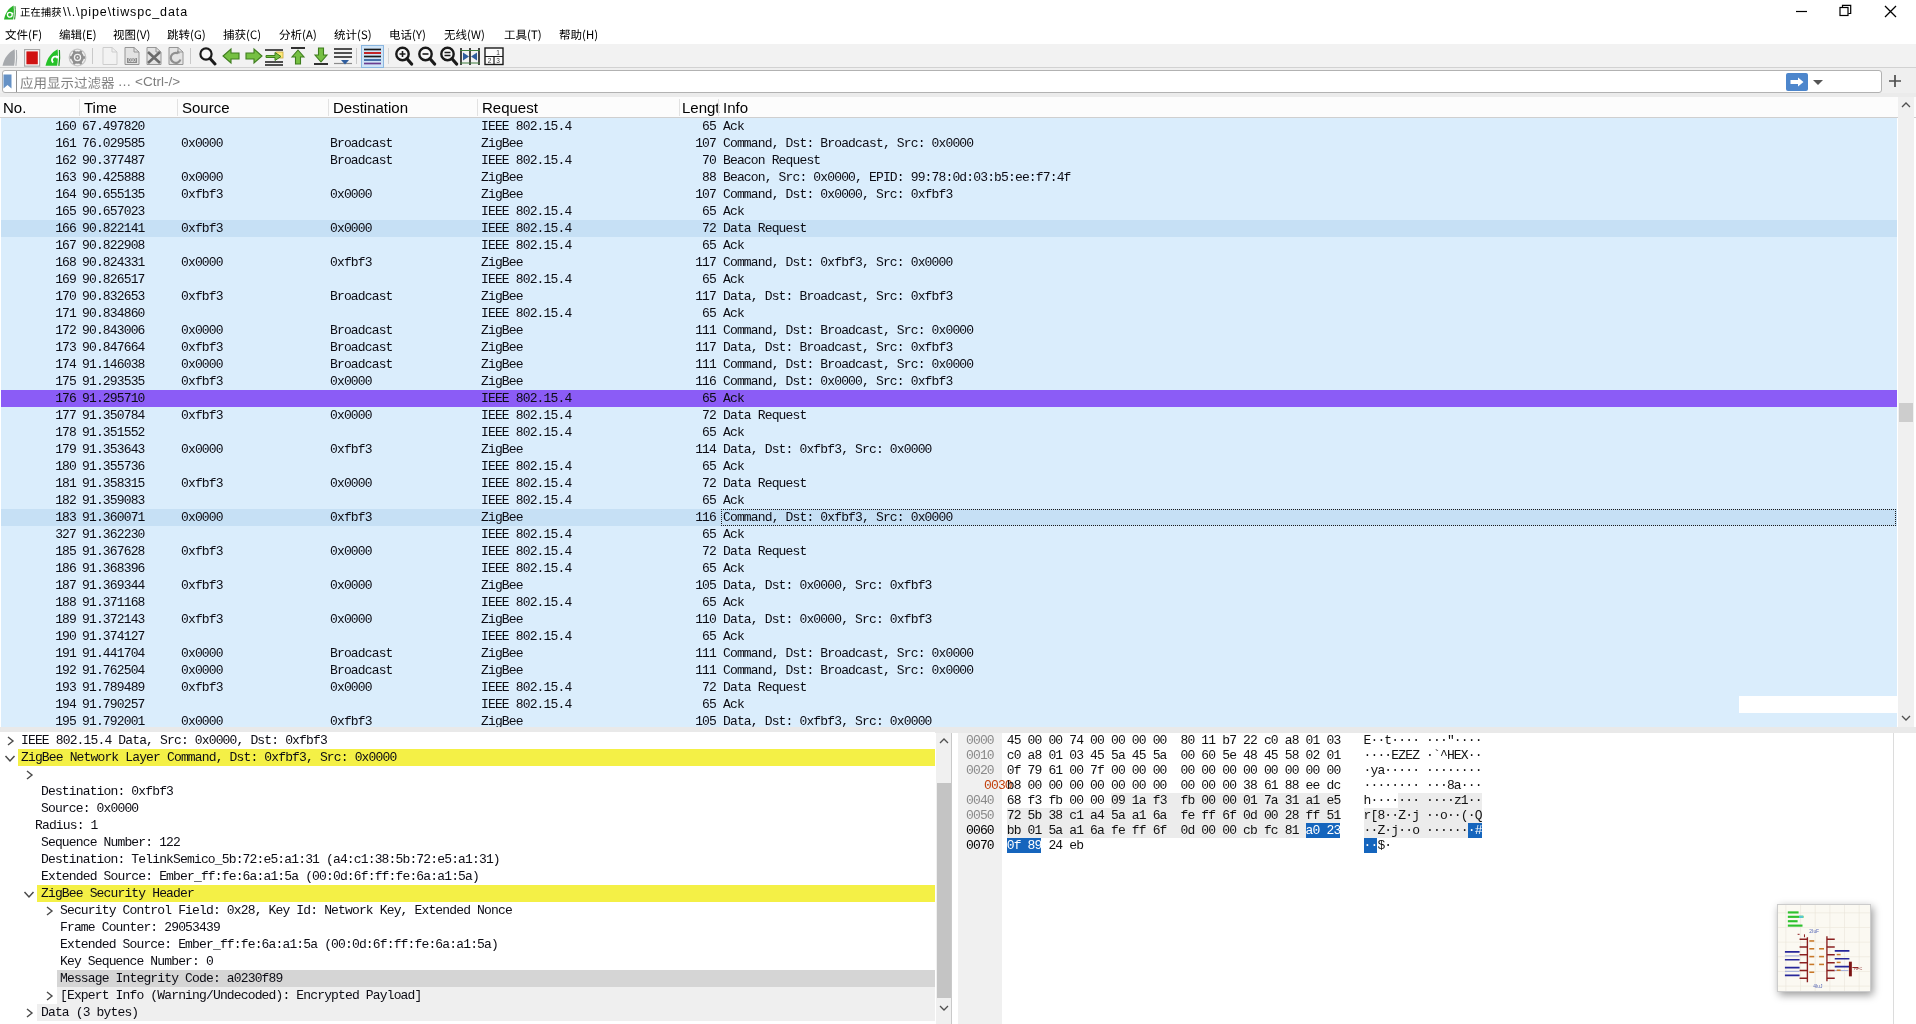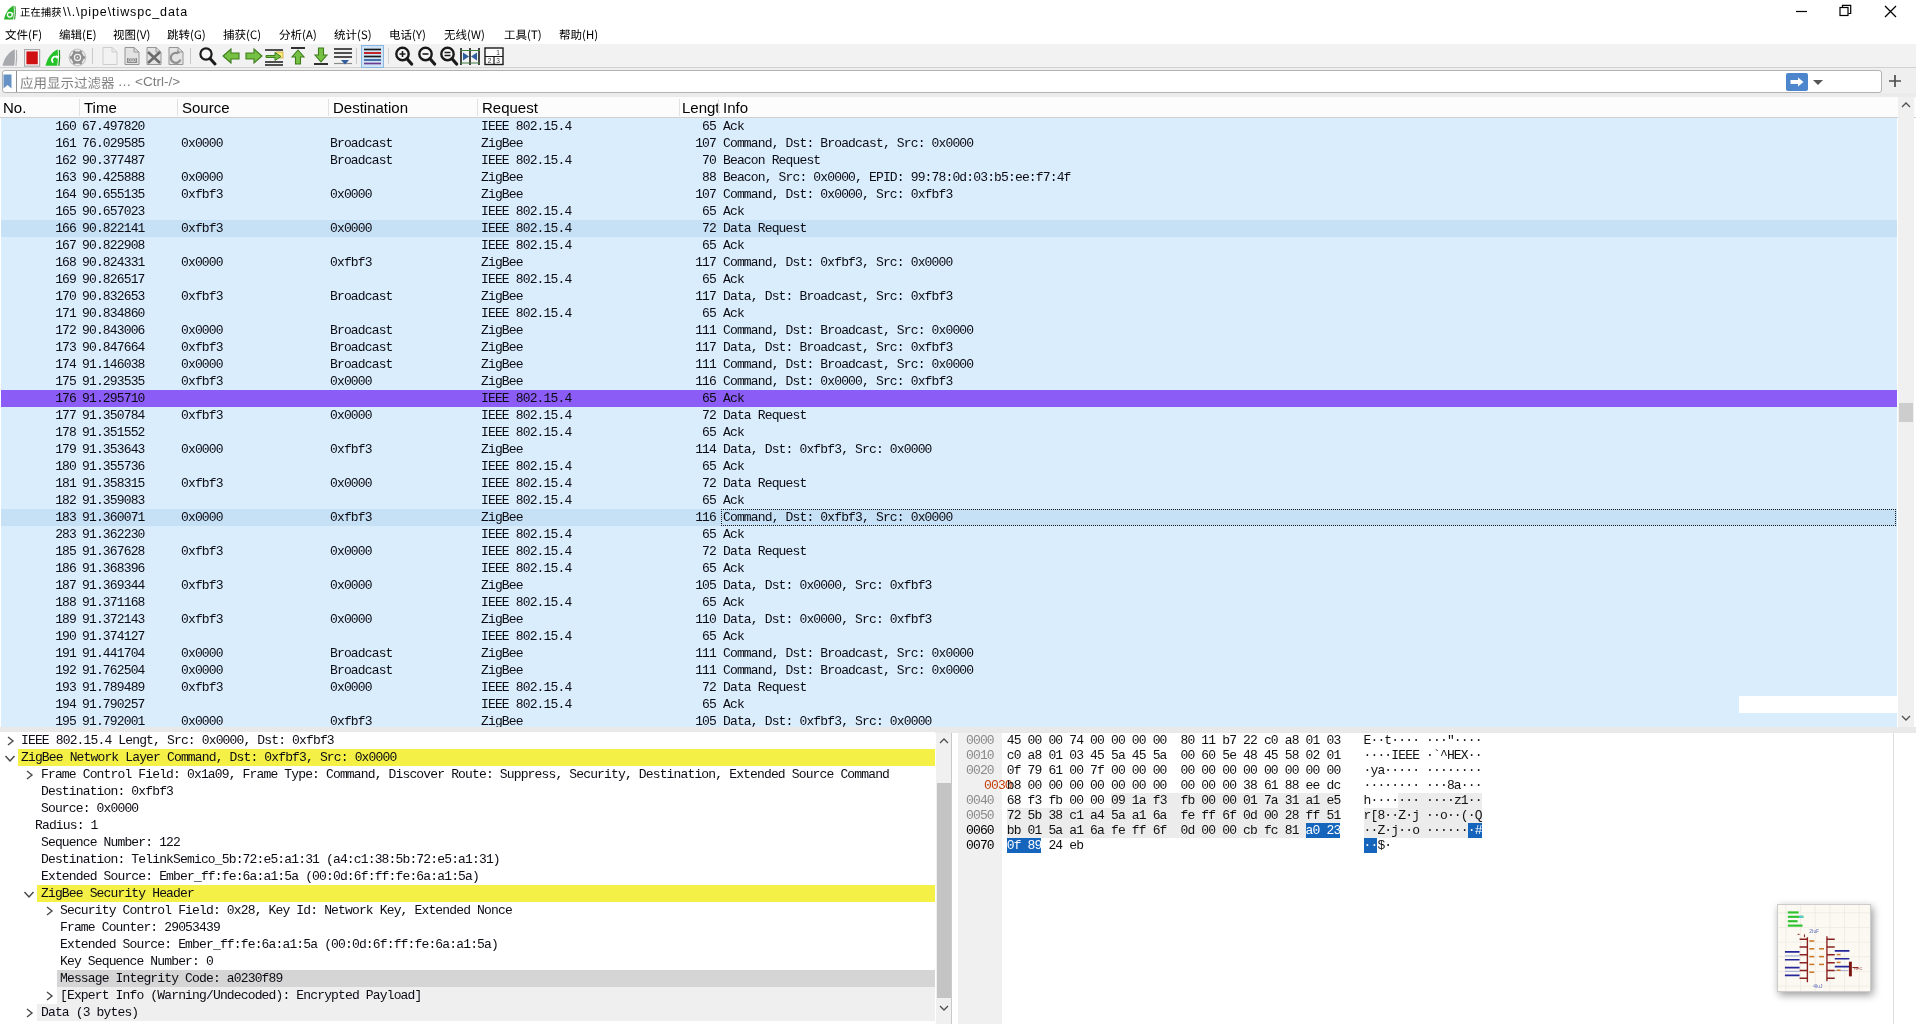--- a/index.html
+++ b/index.html
@@ -230,21 +230,21 @@
 <div class="row abs mono" style="left:0;top:238px;width:1897px;height:17px;background:#daedfc"><span class="c" style="left:0;width:75px;text-align:right">174</span><span class="c" style="left:81px">91.146038</span><span class="c" style="left:180px">0x0000</span><span class="c" style="left:329px">Broadcast</span><span class="c" style="left:480px">ZigBee</span><span class="c" style="left:639px;width:76px;text-align:right">111</span><span class="c" style="left:722px">Command, Dst: Broadcast, Src: 0x0000</span></div>
 <div class="row abs mono" style="left:0;top:255px;width:1897px;height:17px;background:#daedfc"><span class="c" style="left:0;width:75px;text-align:right">175</span><span class="c" style="left:81px">91.293535</span><span class="c" style="left:180px">0xfbf3</span><span class="c" style="left:329px">0x0000</span><span class="c" style="left:480px">ZigBee</span><span class="c" style="left:639px;width:76px;text-align:right">116</span><span class="c" style="left:722px">Command, Dst: 0x0000, Src: 0xfbf3</span></div>
 <div class="row abs mono" style="left:0;top:272px;width:1897px;height:17px;background:#8b5cf6"><span class="c" style="left:0;width:75px;text-align:right">176</span><span class="c" style="left:81px">91.295710</span><span class="c" style="left:480px">IEEE 802.15.4</span><span class="c" style="left:639px;width:76px;text-align:right">65</span><span class="c" style="left:722px">Ack</span></div>
 <div class="row abs mono" style="left:0;top:289px;width:1897px;height:17px;background:#daedfc"><span class="c" style="left:0;width:75px;text-align:right">177</span><span class="c" style="left:81px">91.350784</span><span class="c" style="left:180px">0xfbf3</span><span class="c" style="left:329px">0x0000</span><span class="c" style="left:480px">IEEE 802.15.4</span><span class="c" style="left:639px;width:76px;text-align:right">72</span><span class="c" style="left:722px">Data Request</span></div>
 <div class="row abs mono" style="left:0;top:306px;width:1897px;height:17px;background:#daedfc"><span class="c" style="left:0;width:75px;text-align:right">178</span><span class="c" style="left:81px">91.351552</span><span class="c" style="left:480px">IEEE 802.15.4</span><span class="c" style="left:639px;width:76px;text-align:right">65</span><span class="c" style="left:722px">Ack</span></div>
 <div class="row abs mono" style="left:0;top:323px;width:1897px;height:17px;background:#daedfc"><span class="c" style="left:0;width:75px;text-align:right">179</span><span class="c" style="left:81px">91.353643</span><span class="c" style="left:180px">0x0000</span><span class="c" style="left:329px">0xfbf3</span><span class="c" style="left:480px">ZigBee</span><span class="c" style="left:639px;width:76px;text-align:right">114</span><span class="c" style="left:722px">Data, Dst: 0xfbf3, Src: 0x0000</span></div>
 <div class="row abs mono" style="left:0;top:340px;width:1897px;height:17px;background:#daedfc"><span class="c" style="left:0;width:75px;text-align:right">180</span><span class="c" style="left:81px">91.355736</span><span class="c" style="left:480px">IEEE 802.15.4</span><span class="c" style="left:639px;width:76px;text-align:right">65</span><span class="c" style="left:722px">Ack</span></div>
 <div class="row abs mono" style="left:0;top:357px;width:1897px;height:17px;background:#daedfc"><span class="c" style="left:0;width:75px;text-align:right">181</span><span class="c" style="left:81px">91.358315</span><span class="c" style="left:180px">0xfbf3</span><span class="c" style="left:329px">0x0000</span><span class="c" style="left:480px">IEEE 802.15.4</span><span class="c" style="left:639px;width:76px;text-align:right">72</span><span class="c" style="left:722px">Data Request</span></div>
 <div class="row abs mono" style="left:0;top:374px;width:1897px;height:17px;background:#daedfc"><span class="c" style="left:0;width:75px;text-align:right">182</span><span class="c" style="left:81px">91.359083</span><span class="c" style="left:480px">IEEE 802.15.4</span><span class="c" style="left:639px;width:76px;text-align:right">65</span><span class="c" style="left:722px">Ack</span></div>
 <div class="row abs mono" style="left:0;top:391px;width:1897px;height:17px;background:#c6e0f5"><span class="c" style="left:0;width:75px;text-align:right">183</span><span class="c" style="left:81px">91.360071</span><span class="c" style="left:180px">0x0000</span><span class="c" style="left:329px">0xfbf3</span><span class="c" style="left:480px">ZigBee</span><span class="c" style="left:639px;width:76px;text-align:right">116</span><span class="c" style="left:722px">Command, Dst: 0xfbf3, Src: 0x0000</span></div>
-<div class="row abs mono" style="left:0;top:408px;width:1897px;height:17px;background:#daedfc"><span class="c" style="left:0;width:75px;text-align:right">283</span><span class="c" style="left:81px">91.362230</span><span class="c" style="left:480px">IEEE 802.15.4</span><span class="c" style="left:639px;width:76px;text-align:right">65</span><span class="c" style="left:722px">Ack</span></div>
+<div class="row abs mono" style="left:0;top:408px;width:1897px;height:17px;background:#daedfc"><span class="c" style="left:0;width:75px;text-align:right">327</span><span class="c" style="left:81px">91.362230</span><span class="c" style="left:480px">IEEE 802.15.4</span><span class="c" style="left:639px;width:76px;text-align:right">65</span><span class="c" style="left:722px">Ack</span></div>
 <div class="row abs mono" style="left:0;top:425px;width:1897px;height:17px;background:#daedfc"><span class="c" style="left:0;width:75px;text-align:right">185</span><span class="c" style="left:81px">91.367628</span><span class="c" style="left:180px">0xfbf3</span><span class="c" style="left:329px">0x0000</span><span class="c" style="left:480px">IEEE 802.15.4</span><span class="c" style="left:639px;width:76px;text-align:right">72</span><span class="c" style="left:722px">Data Request</span></div>
 <div class="row abs mono" style="left:0;top:442px;width:1897px;height:17px;background:#daedfc"><span class="c" style="left:0;width:75px;text-align:right">186</span><span class="c" style="left:81px">91.368396</span><span class="c" style="left:480px">IEEE 802.15.4</span><span class="c" style="left:639px;width:76px;text-align:right">65</span><span class="c" style="left:722px">Ack</span></div>
 <div class="row abs mono" style="left:0;top:459px;width:1897px;height:17px;background:#daedfc"><span class="c" style="left:0;width:75px;text-align:right">187</span><span class="c" style="left:81px">91.369344</span><span class="c" style="left:180px">0xfbf3</span><span class="c" style="left:329px">0x0000</span><span class="c" style="left:480px">ZigBee</span><span class="c" style="left:639px;width:76px;text-align:right">105</span><span class="c" style="left:722px">Data, Dst: 0x0000, Src: 0xfbf3</span></div>
 <div class="row abs mono" style="left:0;top:476px;width:1897px;height:17px;background:#daedfc"><span class="c" style="left:0;width:75px;text-align:right">188</span><span class="c" style="left:81px">91.371168</span><span class="c" style="left:480px">IEEE 802.15.4</span><span class="c" style="left:639px;width:76px;text-align:right">65</span><span class="c" style="left:722px">Ack</span></div>
 <div class="row abs mono" style="left:0;top:493px;width:1897px;height:17px;background:#daedfc"><span class="c" style="left:0;width:75px;text-align:right">189</span><span class="c" style="left:81px">91.372143</span><span class="c" style="left:180px">0xfbf3</span><span class="c" style="left:329px">0x0000</span><span class="c" style="left:480px">ZigBee</span><span class="c" style="left:639px;width:76px;text-align:right">110</span><span class="c" style="left:722px">Data, Dst: 0x0000, Src: 0xfbf3</span></div>
 <div class="row abs mono" style="left:0;top:510px;width:1897px;height:17px;background:#daedfc"><span class="c" style="left:0;width:75px;text-align:right">190</span><span class="c" style="left:81px">91.374127</span><span class="c" style="left:480px">IEEE 802.15.4</span><span class="c" style="left:639px;width:76px;text-align:right">65</span><span class="c" style="left:722px">Ack</span></div>
 <div class="row abs mono" style="left:0;top:527px;width:1897px;height:17px;background:#daedfc"><span class="c" style="left:0;width:75px;text-align:right">191</span><span class="c" style="left:81px">91.441704</span><span class="c" style="left:180px">0x0000</span><span class="c" style="left:329px">Broadcast</span><span class="c" style="left:480px">ZigBee</span><span class="c" style="left:639px;width:76px;text-align:right">111</span><span class="c" style="left:722px">Command, Dst: Broadcast, Src: 0x0000</span></div>
 <div class="row abs mono" style="left:0;top:544px;width:1897px;height:17px;background:#daedfc"><span class="c" style="left:0;width:75px;text-align:right">192</span><span class="c" style="left:81px">91.762504</span><span class="c" style="left:180px">0x0000</span><span class="c" style="left:329px">Broadcast</span><span class="c" style="left:480px">ZigBee</span><span class="c" style="left:639px;width:76px;text-align:right">111</span><span class="c" style="left:722px">Command, Dst: Broadcast, Src: 0x0000</span></div>
 <div class="row abs mono" style="left:0;top:561px;width:1897px;height:17px;background:#daedfc"><span class="c" style="left:0;width:75px;text-align:right">193</span><span class="c" style="left:81px">91.789489</span><span class="c" style="left:180px">0xfbf3</span><span class="c" style="left:329px">0x0000</span><span class="c" style="left:480px">IEEE 802.15.4</span><span class="c" style="left:639px;width:76px;text-align:right">72</span><span class="c" style="left:722px">Data Request</span></div>
 <div class="row abs mono" style="left:0;top:578px;width:1738px;height:17px;background:#daedfc"><span class="c" style="left:0;width:75px;text-align:right">194</span><span class="c" style="left:81px">91.790257</span><span class="c" style="left:480px">IEEE 802.15.4</span><span class="c" style="left:639px;width:76px;text-align:right">65</span><span class="c" style="left:722px">Ack</span></div>
@@ -257,30 +257,29 @@
   </svg>
 <svg class="abs" style="left:1901px;top:715px" width="10" height="6" viewBox="0 0 10 6">
     <path d="M1 1 L5 5 L9 1" fill="none" stroke="#505050" stroke-width="1.3"></path>
   </svg>
 <div class="abs" style="left:1899px;top:403px;width:14px;height:19px;background:#cdcdcd"></div>
 <div class="abs" style="left:0;top:727px;width:1916px;height:6px;background:#e9e9e9"></div>
 <div class="abs" style="left:0;top:732px;width:935px;height:292px;background:#fff;overflow:hidden">
 <svg class="abs" style="left:6px;top:4px" width="9" height="10" viewBox="0 0 9 10">
       <path d="M2 1 L7 5 L2 9" fill="none" stroke="#4a4a4a" stroke-width="1.4"></path>
     </svg>
-<span class="abs mono" style="left:21px;top:0px">IEEE 802.15.4 Lengt, Src: 0x0000, Dst: 0xfbf3</span>
+<span class="abs mono" style="left:21px;top:0px">IEEE 802.15.4 Data, Src: 0x0000, Dst: 0xfbf3</span>
 <div class="abs" style="left:18px;top:17px;width:917px;height:17px;background:#f4f046"></div>
 <svg class="abs" style="left:4px;top:22px" width="12" height="9" viewBox="0 0 12 9">
       <path d="M1.5 2 L6 7 L10.5 2" fill="none" stroke="#4a4a4a" stroke-width="1.5"></path>
     </svg>
 <span class="abs mono" style="left:21px;top:17px">ZigBee Network Layer Command, Dst: 0xfbf3, Src: 0x0000</span>
 <svg class="abs" style="left:25px;top:38px" width="9" height="10" viewBox="0 0 9 10">
       <path d="M2 1 L7 5 L2 9" fill="none" stroke="#4a4a4a" stroke-width="1.4"></path>
     </svg>
-<span class="abs mono" style="left:41px;top:34px">Frame Control Field: 0x1a09, Frame Type: Command, Discover Route: Suppress, Security, Destination, Extended Source Command</span>
 <span class="abs mono" style="left:41px;top:51px">Destination: 0xfbf3</span>
 <span class="abs mono" style="left:41px;top:68px">Source: 0x0000</span>
 <span class="abs mono" style="left:35px;top:85px">Radius: 1</span>
 <span class="abs mono" style="left:41px;top:102px">Sequence Number: 122</span>
 <span class="abs mono" style="left:41px;top:119px">Destination: TelinkSemico_5b:72:e5:a1:31 (a4:c1:38:5b:72:e5:a1:31)</span>
 <span class="abs mono" style="left:41px;top:136px">Extended Source: Ember_ff:fe:6a:a1:5a (00:0d:6f:ff:fe:6a:a1:5a)</span>
 <div class="abs" style="left:37px;top:153px;width:898px;height:17px;background:#f4f046"></div>
 <svg class="abs" style="left:23px;top:158px" width="12" height="9" viewBox="0 0 12 9">
       <path d="M1.5 2 L6 7 L10.5 2" fill="none" stroke="#4a4a4a" stroke-width="1.5"></path>
     </svg>
@@ -313,21 +312,21 @@
 <svg class="abs" style="left:939px;top:1005px" width="10" height="6" viewBox="0 0 10 6">
     <path d="M1 1 L5 5 L9 1" fill="none" stroke="#505050" stroke-width="1.3"></path>
   </svg>
 <div class="abs" style="left:958px;top:733px;width:936px;height:291px;background:#fff;border-right:1px solid #dcdcdc"></div>
 <div class="abs" style="left:958px;top:733px;width:44px;height:291px;background:#f0f0f0"></div>
 <span class="abs hx" style="left:966px;top:733px;color:#8a8a8a">0000</span>
 <span class="abs hx" style="left:1006.7px;top:733px">45 00 00 74 00 00 00 00  80 11 b7 22 c0 a8 01 03</span>
 <span class="abs hx" style="left:1363.5px;top:733px">E··t···· ···"····</span>
 <span class="abs hx" style="left:966px;top:748px;color:#8a8a8a">0010</span>
 <span class="abs hx" style="left:1006.7px;top:748px">c0 a8 01 03 45 5a 45 5a  00 60 5e 48 45 58 02 01</span>
-<span class="abs hx" style="left:1363.5px;top:748px">····IEEE ·`^HEX··</span>
+<span class="abs hx" style="left:1363.5px;top:748px">····EZEZ ·`^HEX··</span>
 <span class="abs hx" style="left:966px;top:763px;color:#8a8a8a">0020</span>
 <span class="abs hx" style="left:1006.7px;top:763px">0f 79 61 00 7f 00 00 00  00 00 00 00 00 00 00 00</span>
 <span class="abs hx" style="left:1363.5px;top:763px">·ya····· ········</span>
 <span class="abs hx" style="left:984px;top:778px;color:#c2410c">0030</span>
 <span class="abs hx" style="left:1006.7px;top:778px">b8 00 00 00 00 00 00 00  00 00 00 38 61 88 ee dc</span>
 <span class="abs hx" style="left:1363.5px;top:778px">········ ···8a···</span>
 <span class="abs hx" style="left:966px;top:793px;color:#8a8a8a">0040</span>
 <span class="abs hx" style="left:1006.7px;top:793px">68 f3 fb 00 00 <span style="background:#ececec">09 1a f3  fb 00 00 01 7a 31 a1 e5</span></span>
 <span class="abs hx" style="left:1363.5px;top:793px">h····<span style="background:#ececec">··· ····z1··</span></span>
 <span class="abs hx" style="left:966px;top:808px;color:#8a8a8a">0050</span>

